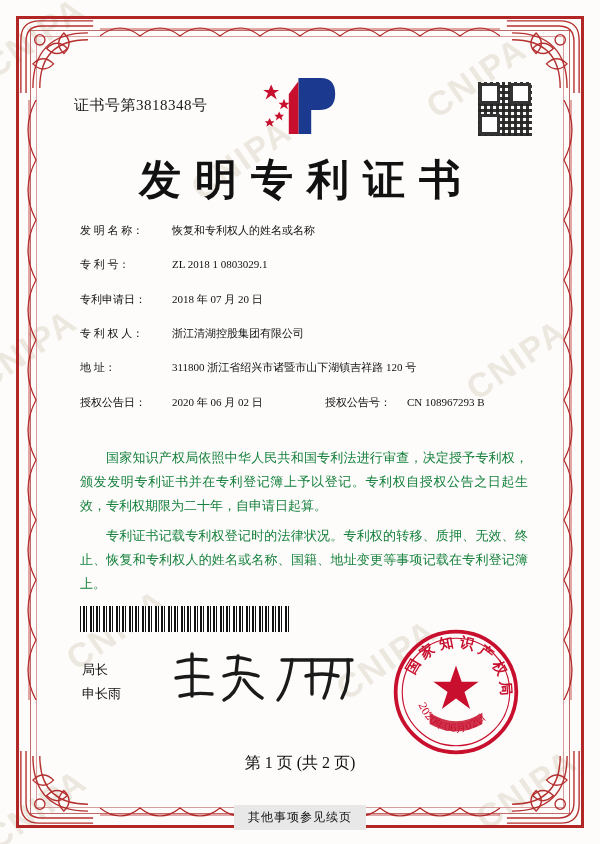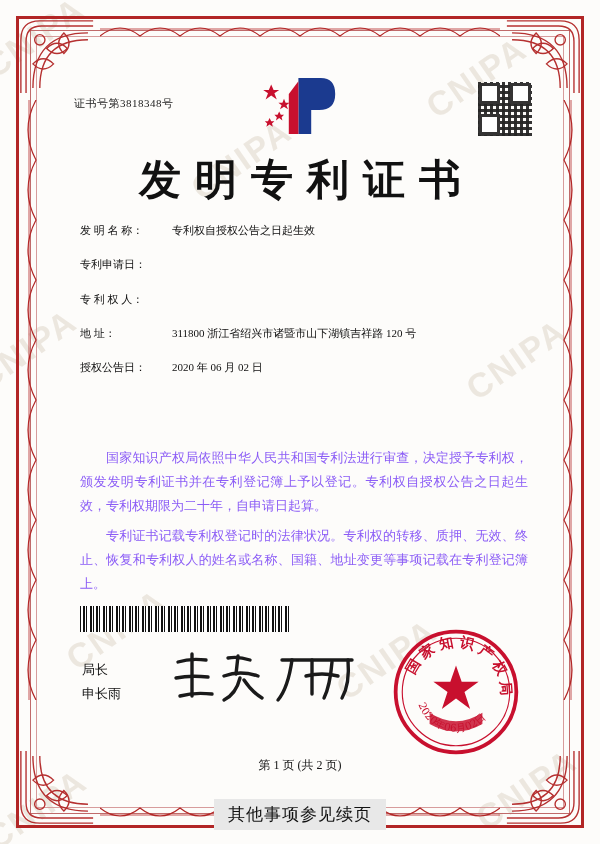--- a/index.html
+++ b/index.html
@@ -64,21 +64,21 @@
   .edge-right{position:absolute;top:100px;bottom:100px;right:16px;width:26px;transform:scaleX(-1);}
 
   
   .content{
     position:absolute;
     left:46px;right:46px;top:48px;bottom:48px;
   }
 
   .cert-no{
     position:absolute;left:28px;top:48px;
-    font-size:11px;color:#1a1a1a;
+    font-size:15px;color:#1a1a1a;
     letter-spacing:.5px;
   }
 
   .qr{
     position:absolute;right:22px;top:34px;
     width:54px;height:54px;
     background:
       repeating-linear-gradient(90deg,#111 0 3px,transparent 3px 6px),
       repeating-linear-gradient(0deg,#111 0 3px,transparent 3px 6px);
     background-blend-mode:multiply;
@@ -121,21 +121,21 @@
   .row .val{flex:1;}
 
   .row-split{display:flex;}
   .row-split .half{display:flex;}
   .row-split .half:first-child{width:245px;flex:none;}
   .row-split .lbl2{width:92px;flex:none;}
   .row-split .lbl3{width:82px;flex:none;}
 
   .para{
     position:absolute;left:34px;right:26px;top:398px;
-    font-size:13px;line-height:1.85;color:#8b5cf6;text-align:justify;
+    font-size:13px;line-height:1.85;color:#15803d;text-align:justify;
   }
   .para p{margin:0 0 6px 0;text-indent:26px;}
 
   .barcode{
     position:absolute;left:34px;top:558px;
     width:210px;height:26px;
     background:repeating-linear-gradient(90deg,
       #111 0 1px, #fff 1px 3px, #111 3px 5px, #fff 5px 6px,
       #111 6px 7px, #fff 7px 10px, #111 10px 12px, #fff 12px 13px);
   }
@@ -149,29 +149,29 @@
     position:absolute;left:36px;top:610px;
     font-size:13px;line-height:1.85;color:#111;
   }
   .handwriting{
     position:absolute;left:120px;top:600px;
     width:210px;height:60px;
   }
 
   .pagefoot{
     position:absolute;left:0;right:0;bottom:22px;
-    text-align:center;font-size:12px;color:#111;
+    text-align:center;font-size:16px;color:#111;
   }
 
   .bottom-note{
     position:absolute;left:50%;transform:translateX(-50%);
     bottom:14px;
     background:#e8e8e8;
     color:#111;
-    font-size:17px;
+    font-size:12px;
     padding:4px 14px;
     letter-spacing:1px;
   }
 </style>
 </head>
 <body>
 
 <div>
   <div class="wm wm1">CNIPA</div>
   <div class="wm wm2">CNIPA</div>
@@ -281,42 +281,52 @@
       <polygon points="22,60 24,64 28,64 25,67 26,71 22,68 18,71 19,67 16,64 20,64"></polygon>
     </g>
   </svg>
 
   <div class="main-title">发明专利证书</div>
 
   <div class="fields">
 
     <div class="row">
       <div class="lbl">发 明 名 称：</div>
-      <div class="val">专利权自授权公告之日起生效</div>
-    </div>
-
-
+      <div class="val">恢复和专利权人的姓名或名称</div>
+    </div>
+
+
+    <div class="row">
+      <div class="lbl">专 利 号：</div>
+      <div class="val">ZL 2018 1 0803029.1</div>
+    </div>
 
     <div class="row">
       <div class="lbl">专利申请日：</div>
+      <div class="val">2018 年 07 月 20 日</div>
     </div>
 
     <div class="row">
       <div class="lbl">专 利 权 人：</div>
+      <div class="val">浙江清湖控股集团有限公司</div>
     </div>
 
     <div class="row">
       <div class="lbl">地 址：</div>
       <div class="val">311800 浙江省绍兴市诸暨市山下湖镇吉祥路 120 号</div>
     </div>
 
     <div class="row row-split">
       <div class="half">
         <div class="lbl2">授权公告日：</div>
         <div class="val">2020 年 06 月 02 日</div>
+      </div>
+      <div class="half">
+        <div class="lbl3">授权公告号：</div>
+        <div class="val">CN 108967293 B</div>
       </div>
     </div>
 
   </div>
 
   <div class="para">
     <p>国家知识产权局依照中华人民共和国专利法进行审查，决定授予专利权，颁发发明专利证书并在专利登记簿上予以登记。专利权自授权公告之日起生效，专利权期限为二十年，自申请日起算。</p>
     <p>专利证书记载专利权登记时的法律状况。专利权的转移、质押、无效、终止、恢复和专利权人的姓名或名称、国籍、地址变更等事项记载在专利登记簿上。</p>
   </div>
 

